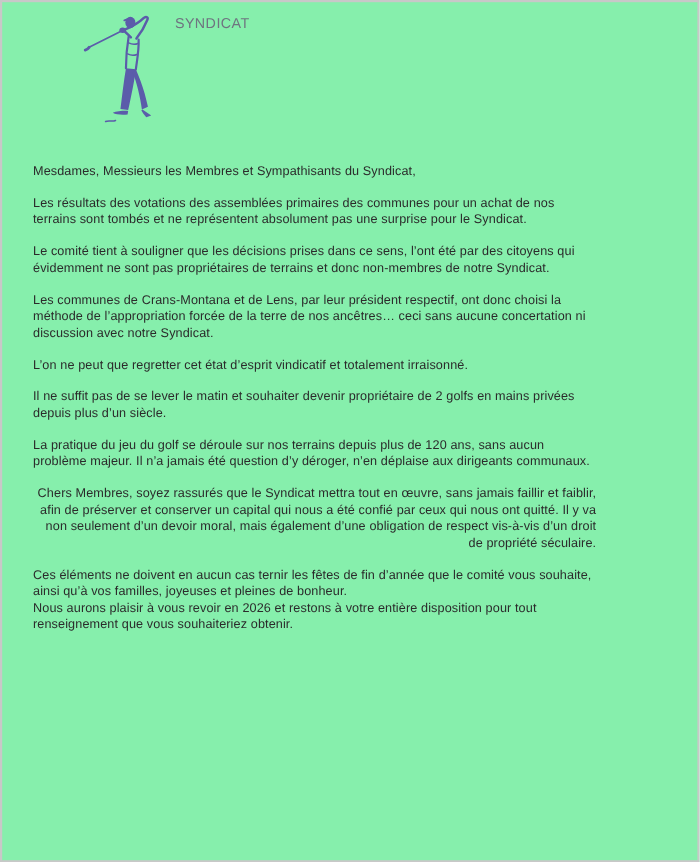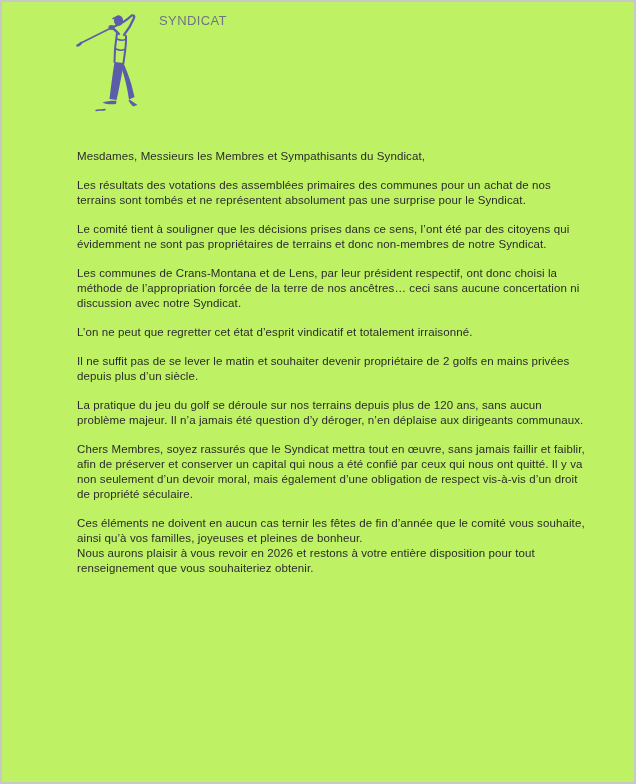--- a/index.html
+++ b/index.html
@@ -5,21 +5,21 @@
   html, body {
     margin: 0;
     padding: 0;
     background: #ffffff;
   }
   .page {
     position: relative;
     width: 636px;
     height: 784px;
     box-sizing: border-box;
-    background: #bef264;
+    background: #86efac;
     border: 2px solid #c8c8c8;
     font-family: "Liberation Sans", "DejaVu Sans", sans-serif;
     overflow: hidden;
   }
   
   .header {
     position: relative;
     height: 118px;
   }
   .logo-wrap {
@@ -35,32 +35,32 @@
     left: 157px;
     top: 9px;
     color: #6f7480;
     font-size: 13px;
     line-height: 19px;
     letter-spacing: 0.4px;
     font-weight: 400;
   }
   
   .letter {
-    margin: 29px 60px 0 75px;
+    margin: 29px 60px 0 28px;
     width: 512px;
     color: #2b2b2b;
     font-size: 11.5px;
     line-height: 15px;
     letter-spacing: 0.1px;
   }
   .letter p {
     margin: 0 0 14px 0;
     white-space: pre-line;
   }
-  .gap-lg { margin-top: 28px; }
+  .gap-lg { margin-top: 28px; text-align: right; }
   .signature {
     margin-top: 28px;
     margin-left: 344px;
   }
 </style>
 </head>
 <body>
 
 <div class="page">
 

